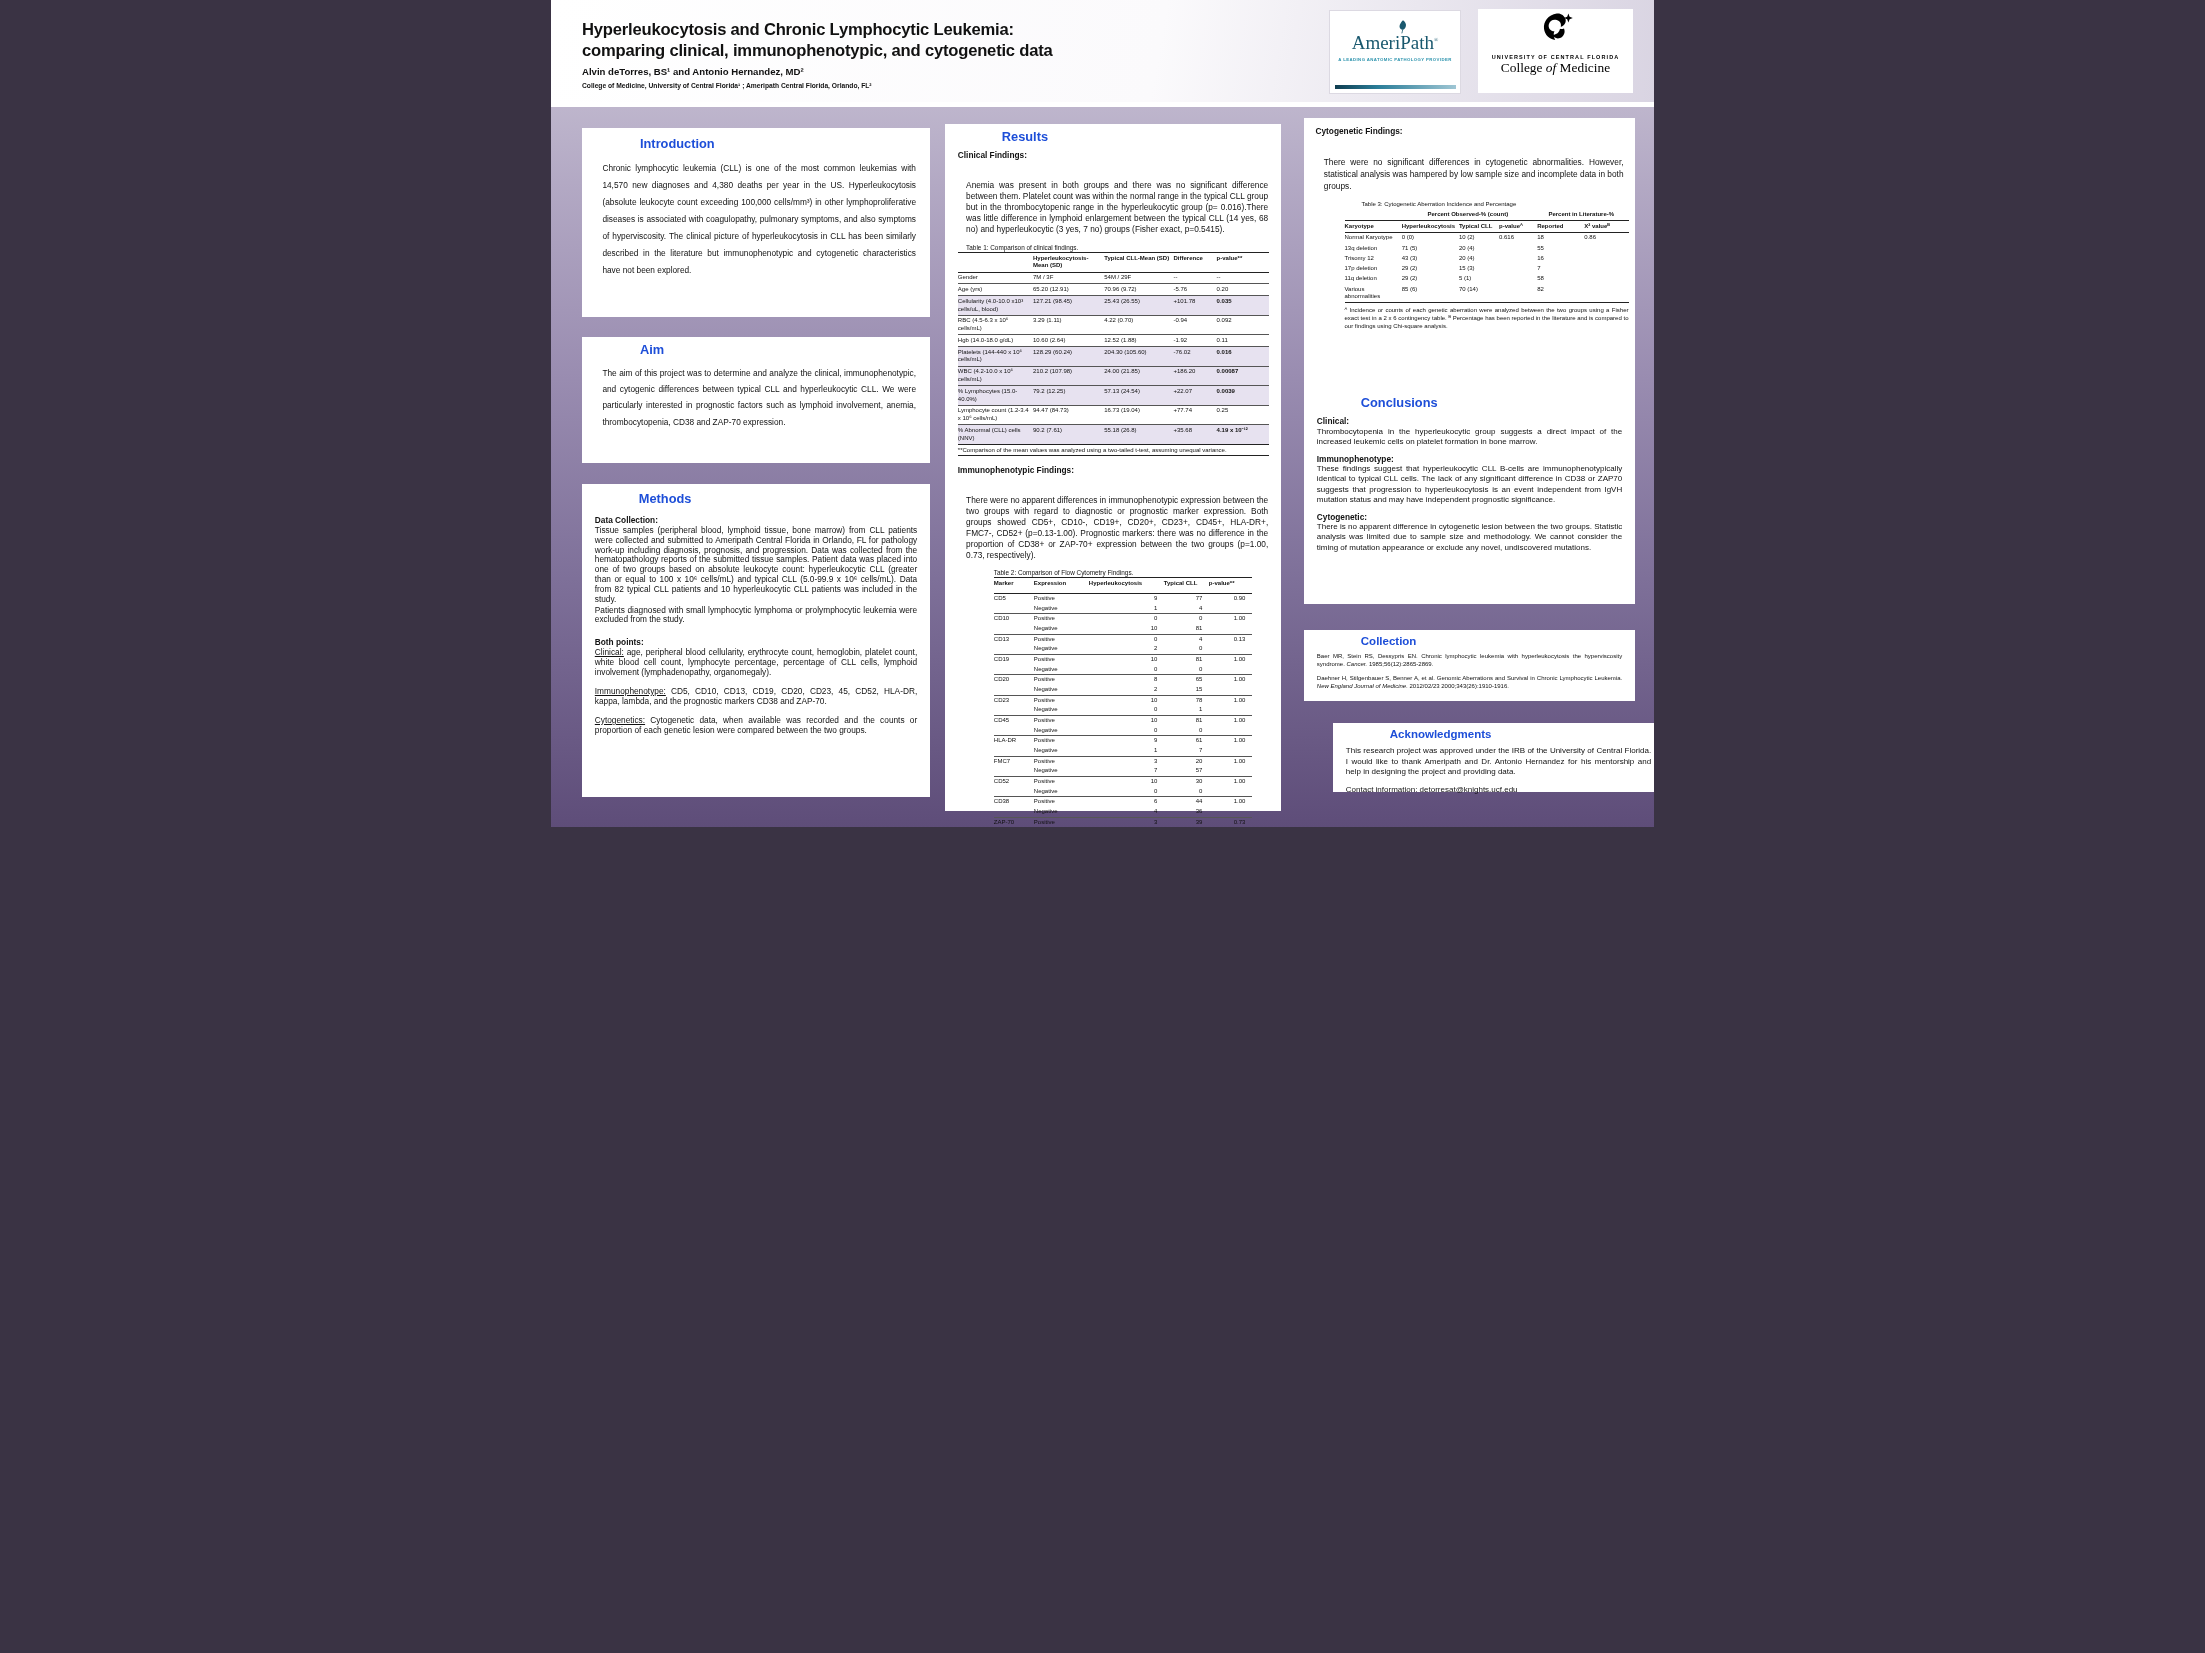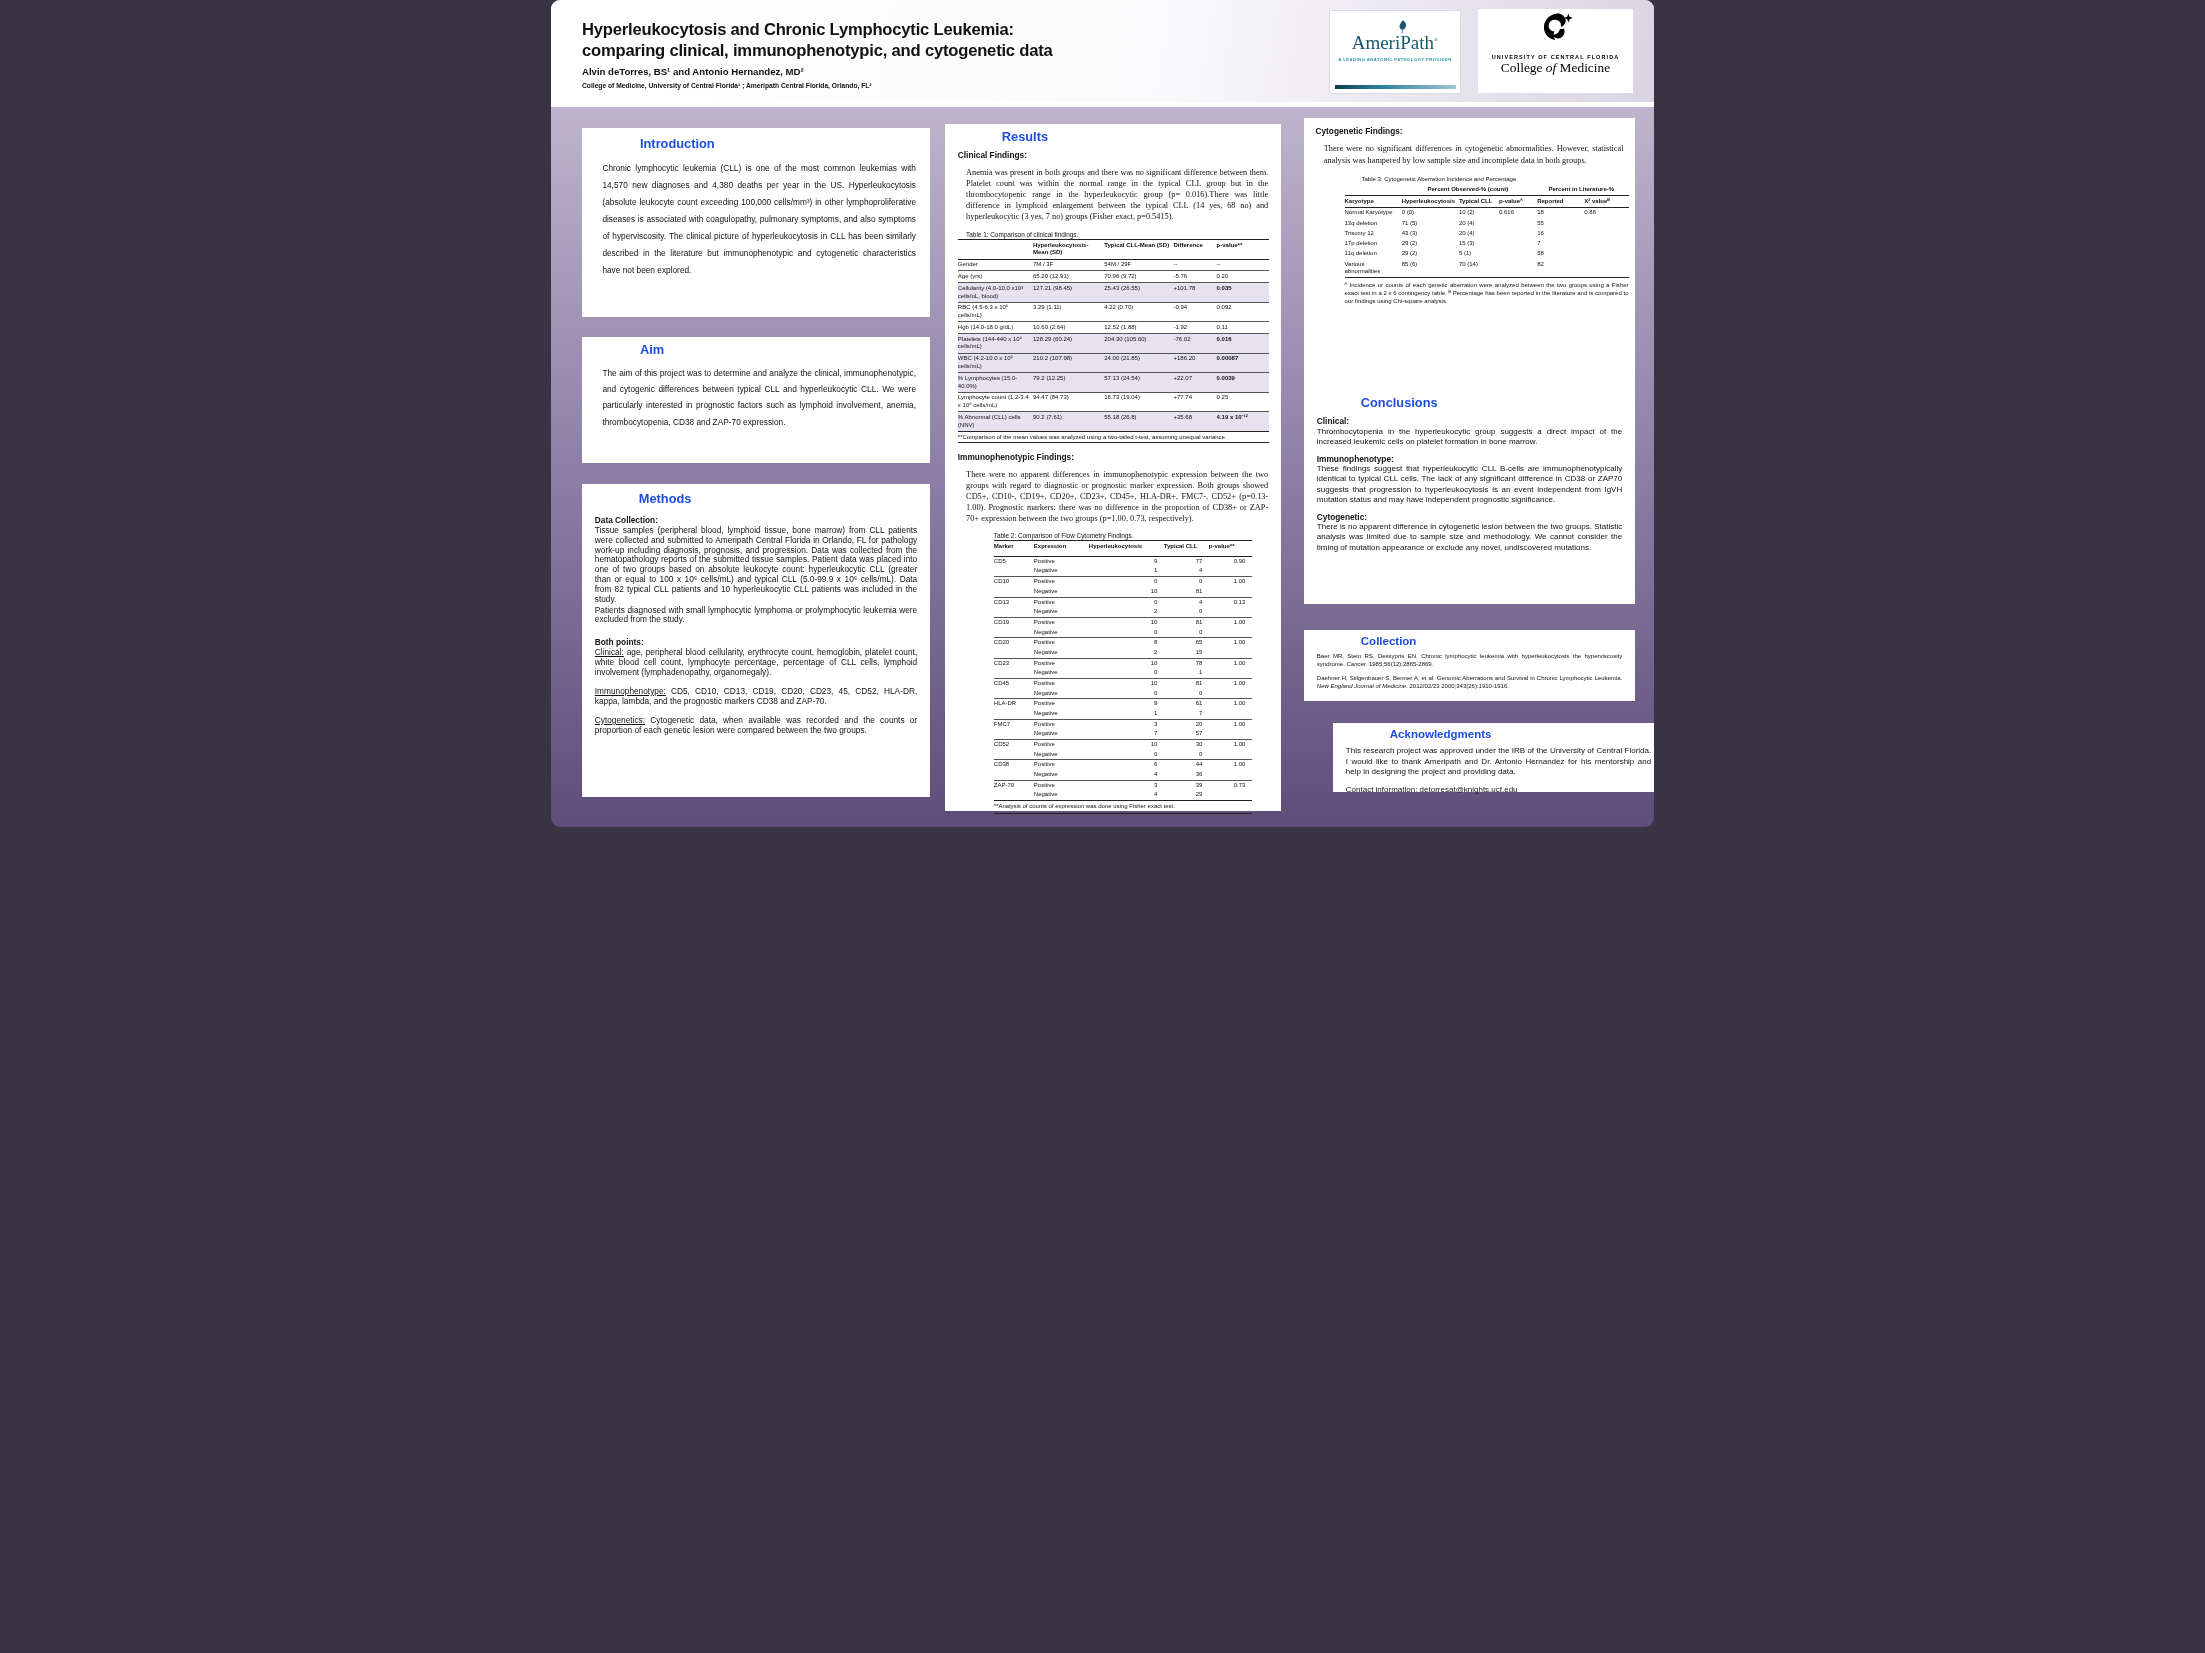--- a/index.html
+++ b/index.html
@@ -1,18 +1,18 @@
 <!DOCTYPE html>
 <html style="font-size:10.2px"><head>
 <meta charset="utf-8">
 <style>
   html,body{margin:0;padding:0;background:#3a3344;}
   .poster{position:relative;width:1103px;height:827px;margin:0 auto;overflow:hidden;
           font-family:"Liberation Sans",sans-serif;color:#111;
-          background:linear-gradient(180deg,#CDC7D8 0%,#B3A9C4 22%,#9A8DB1 45%,#7E7099 70%,#5E4D79 100%);border-radius:9px;}
+          background:linear-gradient(180deg,#CDC7D8 0%,#B3A9C4 22%,#9A8DB1 45%,#7E7099 70%,#5E4D79 100%);}
   
   .header{position:absolute;left:0;top:0;width:1103px;height:102px;
           background:linear-gradient(100deg,#FFFFFF 0%,#FBFAFC 55%,#D9D4E2 100%);}
   .divider{position:absolute;left:0;top:102px;width:1103px;height:4.5px;background:#ffffff;}
   .title{position:absolute;left:31px;top:19px;font-size:16.6px;font-weight:bold;line-height:1.28;letter-spacing:-0.2px;}
   .authors{position:absolute;left:31px;top:66px;font-size:9.6px;font-weight:bold;}
   .affil{position:absolute;left:31px;top:82px;font-size:6.7px;font-weight:bold;}
   
   .ap-box{position:absolute;left:778px;top:10.2px;width:130px;height:82px;background:#fff;border:0.6px solid #dcd9e2;text-align:center;}
   .ap-brand{margin-top:22px;font-family:"Liberation Serif",serif;font-size:19px;color:#19586E;line-height:1;}
@@ -36,21 +36,21 @@
   .box-concl{left:753px;top:388px;width:331px;height:216px;padding:7.7px 12.8px;box-sizing:border-box;}
   .box-refs{left:753px;top:630px;width:331px;height:71px;padding:5.1px 12.8px;box-sizing:border-box;}
   .box-ack{left:782px;top:723px;width:331px;height:69px;padding:5.1px 12.8px;box-sizing:border-box;}
   
   .sec-h{color:#1d4ed8;font-weight:bold;font-size:12.8px;line-height:1.1;margin-left:44px;}
   .sec-h.small{font-size:11.5px;}
   .sub-h{font-weight:bold;font-size:8.3px;margin-top:5.1px;}
   .body-double{font-size:8.3px;line-height:2.05;text-align:justify;margin-top:9px;padding-left:6.4px;}
   .body-double.aim{line-height:1.95;margin-top:7.7px;}
   .body-tight{font-size:8.3px;line-height:1.18;text-align:justify;margin-top:1.3px;}
-  .body-res{font-size:8.3px;line-height:1.33;text-align:justify;margin-top:7px;padding-left:8.3px;font-family:Liberation Serif, serif;}
+  .body-res{font-size:8.3px;line-height:1.33;text-align:justify;margin-top:20px;padding-left:8.3px;}
   .pt{font-size:8.3px;line-height:1.2;text-align:justify;margin-top:9px;}
   .pt-label{text-decoration:underline;}
   .caption{font-size:6.4px;margin-top:9px;}
   .cap-ind{padding-left:8.3px;}
   .cap-ind2{margin-left:36px;}
   .cap-ind3{margin-left:46px;font-size:6px;}
   
   table{border-collapse:collapse;table-layout:fixed;font-size:6px;line-height:1.28;}
   th,td{text-align:left;vertical-align:top;padding:1.6px 3.2px 1.6px 0;}
   th{font-weight:bold;}

